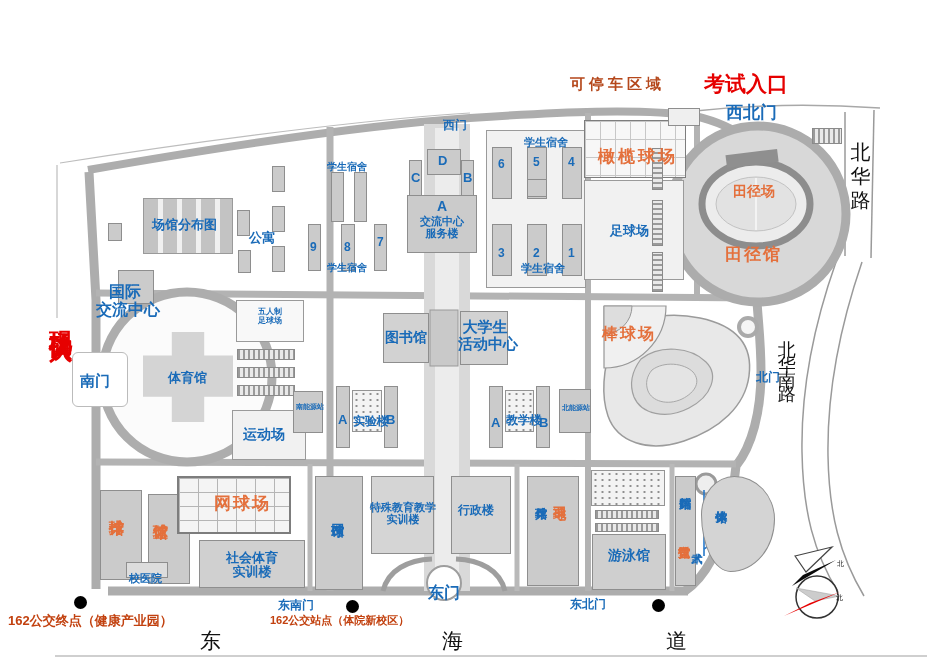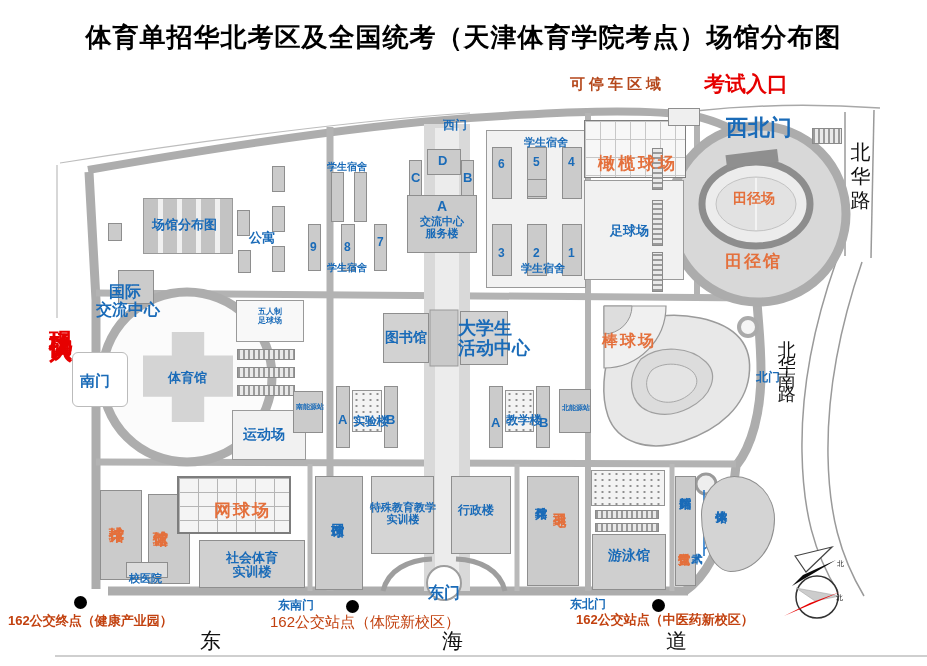--- a/index.html
+++ b/index.html
@@ -17,21 +17,21 @@
   .courts{position:absolute;background-color:#f4f4f4;
         background-image:linear-gradient(#b5b5b5 1px,transparent 1px),linear-gradient(90deg,#b5b5b5 1px,transparent 1px);
         background-size:19px 14px;border:2px solid #7d7d7d;z-index:1;box-sizing:border-box;}
   .fieldgrid{position:absolute;background-color:#f7f7f7;
         background-image:linear-gradient(90deg,#c7c7c7 1px,transparent 1px),linear-gradient(#c7c7c7 1px,transparent 1px);
         background-size:15px 18px;border:1.5px solid #7d7d7d;z-index:1;box-sizing:border-box;}
   .stripesv{position:absolute;background:repeating-linear-gradient(90deg,#c3c3c3 0 14px,#f0f0f0 14px 19px);
         border:1px solid #9a9a9a;z-index:1;box-sizing:border-box;}
   .lbl{position:absolute;z-index:3;white-space:nowrap;line-height:1.1;}
   .blue{color:#1a6bb8;font-weight:bold;}
-  .orange{color:#e4703c;font-weight:bold;margin-top:7px;}
+  .orange{color:#e4703c;font-weight:bold;}
   .red{color:#e60000;font-weight:bold;}
   .brown{color:#b5481c;font-weight:bold;}
   .blk{color:#111;}
   .v{writing-mode:vertical-rl;text-orientation:upright;}
   .lines{text-align:center;}
   .lines div{white-space:nowrap;}
   .serif{font-family:"Liberation Serif","DejaVu Serif",serif;}
   .dot{position:absolute;width:13px;height:13px;border-radius:50%;background:#000;z-index:3;}
   .halo{text-shadow:0 0 3px #fff,0 0 3px #fff,0 0 3px #fff;}
   .cross{clip-path:polygon(32% 0%,68% 0%,68% 26%,100% 26%,100% 72%,68% 72%,68% 100%,32% 100%,32% 72%,0% 72%,0% 26%,32% 26%);
@@ -183,46 +183,44 @@
   <div class="bld" style="left:451px;top:476px;width:60px;height:78px;background:#d5d5d5"></div>
 
   <div class="bld" style="left:527px;top:476px;width:52px;height:110px"></div>
   <div class="dots" style="left:591px;top:470px;width:74px;height:36px"></div>
   <div class="stand" style="left:595px;top:510px;width:64px;height:9px"></div>
   <div class="stand" style="left:595px;top:523px;width:64px;height:9px"></div>
   <div class="bld" style="left:592px;top:534px;width:74px;height:56px;background:#cfcfcf"></div>
   <div class="bld" style="left:675px;top:476px;width:21px;height:110px"></div>
   <div class="bld" style="left:701px;top:476px;width:74px;height:96px;background:#d4d4d4;border-radius:45% 55% 60% 40% / 40% 45% 55% 60%"></div>
 
-  <div id="title">体育单招华北考区及全国统考（天津体育学院考点）场馆分布图</div>
 
   <div class="lbl brown" style="left:570px;top:76px;font-size:15px;letter-spacing:4px">可停车区域</div>
   <div class="lbl red" style="left:704px;top:72px;font-size:21px">考试入口</div>
   <div class="lbl red v" style="left:48px;top:312px;font-size:23px;letter-spacing:2px">现场确认入口</div>
 
-  <div class="lbl blue" style="left:726px;top:116px;font-size:22px">西北门</div>
+  <div class="lbl blue" style="left:726px;top:104px;font-size:17px">西北门</div>
   <div class="lbl blue" style="left:443px;top:119px;font-size:12px">西门</div>
   <div class="lbl blue" style="left:80px;top:373px;font-size:15px">南门</div>
   <div class="lbl blue" style="left:756px;top:371px;font-size:12px">北门</div>
   <div class="lbl blue" style="left:428px;top:584px;font-size:16px">东门</div>
   <div class="lbl blue" style="left:278px;top:599px;font-size:12px">东南门</div>
   <div class="lbl blue" style="left:570px;top:598px;font-size:12px">东北门</div>
 
   <div class="lbl blk serif v" style="left:850px;top:126px;font-size:20px;letter-spacing:24px">北华路</div>
   <div class="lbl blk serif v" style="left:776px;top:326px;font-size:18px;letter-spacing:15px">北华南路</div>
   <div class="lbl blk serif" style="left:200px;top:630px;font-size:21px">东</div>
   <div class="lbl blk serif" style="left:442px;top:630px;font-size:21px">海</div>
   <div class="lbl blk serif" style="left:666px;top:630px;font-size:21px">道</div>
 
   <div class="dot" style="left:74px;top:596px"></div>
   <div class="dot" style="left:346px;top:600px"></div>
   <div class="dot" style="left:652px;top:599px"></div>
   <div class="lbl" style="left:8px;top:614px;font-size:13px;font-weight:bold;color:#c2410f">162公交终点（健康产业园）</div>
-  <div class="lbl" style="left:270px;top:614px;font-size:15px;font-weight:normal;color:#c2410f">162公交站点（体院新校区）</div>
-  <div class="lbl" style="left:576px;top:613px;font-size:13px;font-weight:bold;color:#c2410f">162公交站点（中医药新校区）</div>
+  <div class="lbl" style="left:270px;top:614px;font-size:11px;font-weight:bold;color:#c2410f">162公交站点（体院新校区）</div>
 
   <div class="lbl orange" style="left:598px;top:148px;font-size:17px;letter-spacing:3px">橄榄球场</div>
   <div class="lbl orange" style="left:733px;top:184px;font-size:14px">田径场</div>
   <div class="lbl orange" style="left:725px;top:246px;font-size:17px;letter-spacing:2px">田径馆</div>
   <div class="lbl orange" style="left:602px;top:325px;font-size:16px;letter-spacing:2px">棒球场</div>
   <div class="lbl orange" style="left:214px;top:495px;font-size:17px;letter-spacing:2px">网球场</div>
   <div class="lbl orange v" style="left:108px;top:508px;font-size:15px">排球馆</div>
   <div class="lbl orange v" style="left:152px;top:512px;font-size:15px">篮球馆</div>
   <div class="lbl orange v" style="left:552px;top:496px;font-size:13px">羽毛球</div>
   <div class="lbl orange v" style="left:677px;top:536px;font-size:12px">重竞技馆</div>
@@ -255,21 +253,21 @@
   <div class="lbl blue lines" style="left:96px;top:283px;font-size:16px;width:58px">
     <div>国际</div>
     <div>交流中心</div>
   </div>
   <div class="lbl blue" style="left:610px;top:224px;font-size:13px">足球场</div>
   <div class="lbl blue lines" style="left:249px;top:308px;font-size:8px;width:42px">
     <div>五人制</div>
     <div>足球场</div>
   </div>
   <div class="lbl blue" style="left:385px;top:330px;font-size:14px">图书馆</div>
-  <div class="lbl blue lines" style="left:458px;top:319px;font-size:18px;width:54px">
+  <div class="lbl blue lines" style="left:458px;top:319px;font-size:15px;width:54px">
     <div>大学生</div>
     <div>活动中心</div>
   </div>
   <div class="lbl blue" style="left:338px;top:413px;font-size:13px">A</div>
   <div class="lbl blue" style="left:353px;top:415px;font-size:12px">实验楼</div>
   <div class="lbl blue" style="left:386px;top:413px;font-size:13px">B</div>
   <div class="lbl blue" style="left:491px;top:416px;font-size:13px">A</div>
   <div class="lbl blue" style="left:506px;top:414px;font-size:12px">教学楼</div>
   <div class="lbl blue" style="left:539px;top:416px;font-size:13px">B</div>
   <div class="lbl blue" style="left:296px;top:403px;font-size:7px">南能源站</div>

